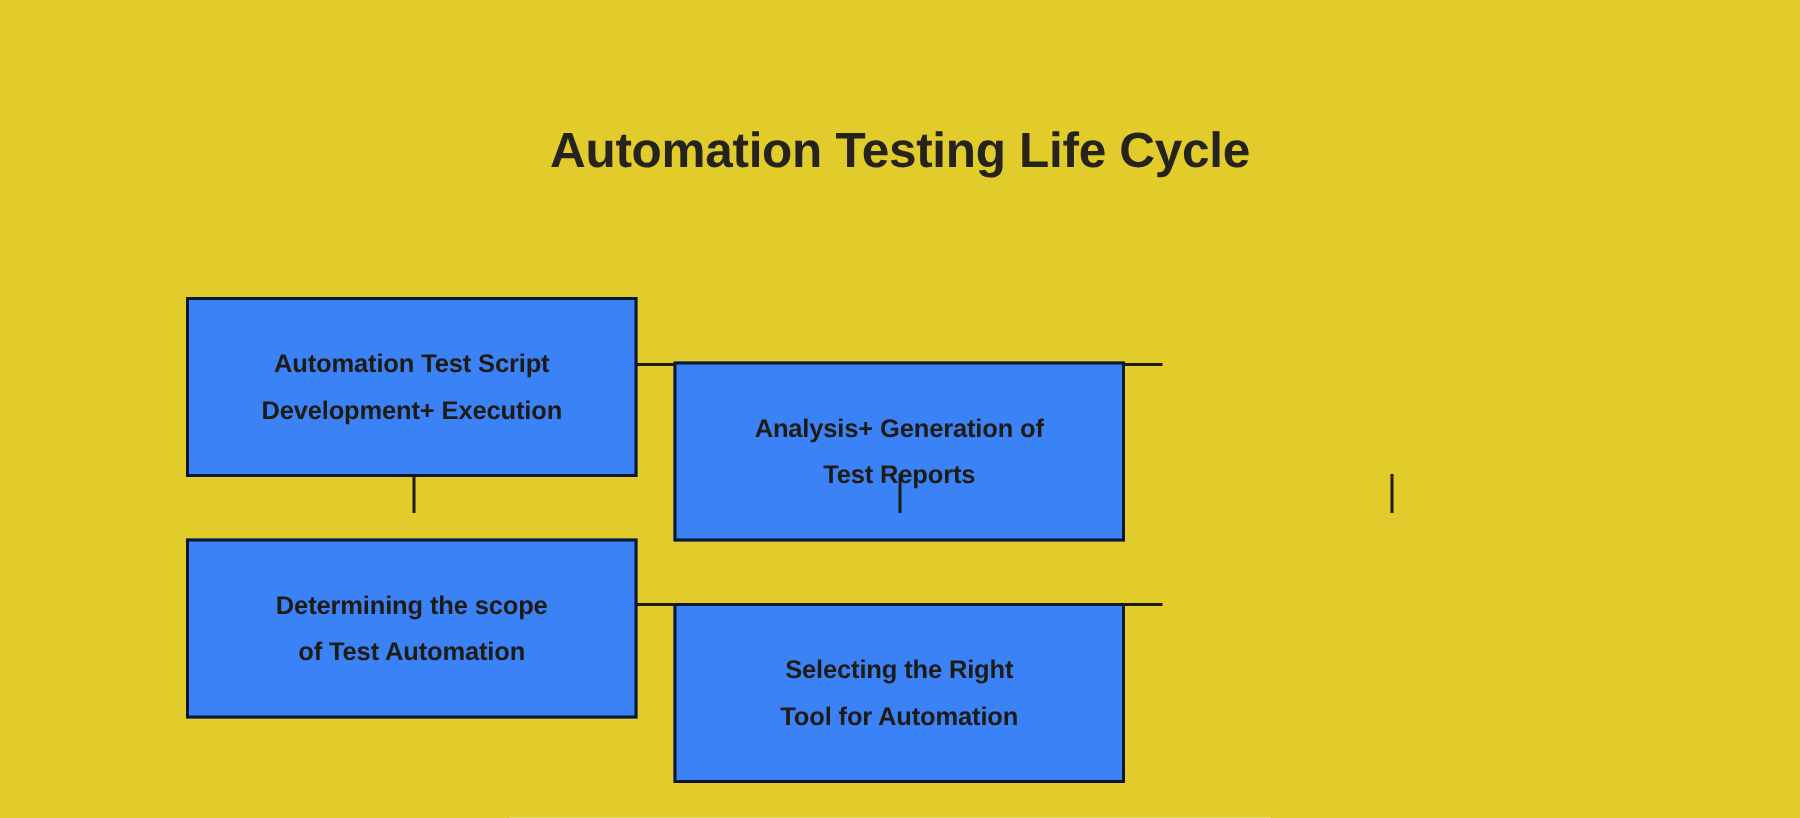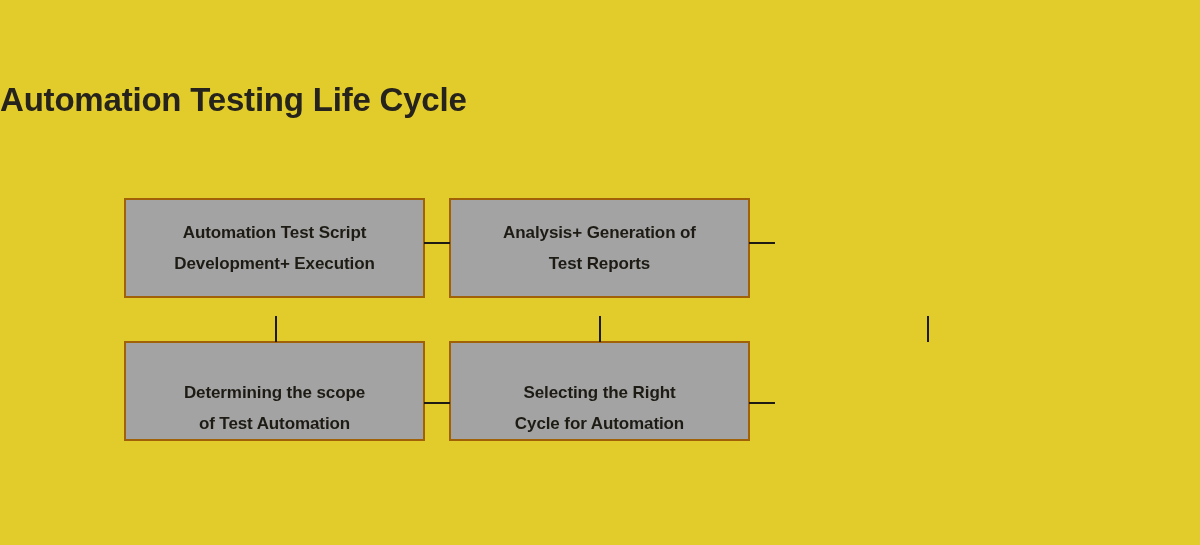--- a/index.html
+++ b/index.html
@@ -17,52 +17,53 @@
     width: 1200px;
     height: 545px;
     background: #e2cc2c;
     overflow: hidden;
   }
   #page-title {
     position: absolute;
     left: 0;
     top: 78px;
     width: 1200px;
+    text-align: center;
     font-size: 33px;
     font-weight: bold;
     letter-spacing: -0.2px;
     color: #26231c;
     line-height: 44px;
   }
   .stage {
     position: absolute;
     box-sizing: border-box;
     width: 301px;
-    height: 100px;
-    background: #a3a3a3;
-    border: 2px solid #a16207;
+    height: 120px;
+    background: #3b82f6;
+    border: 2px solid #0f172a;
     display: flex;
     align-items: center;
     justify-content: center;
     text-align: center;
   }
   .stage-label {
     font-size: 17px;
     font-weight: bold;
     color: #1d1b14;
     line-height: 31px;
     letter-spacing: -0.1px;
     padding: 0 10px;
     white-space: pre-line;
   }
   
   .r1 { top: 198px; }
-  .r2 { top: 341px; align-items: flex-end; }
+  .r2 { top: 359px; }
   .c1 { left: 124px; }
-  .c2 { left: 449px; }
+  .c2 { left: 449px; margin-top: 43px; }
   .c3 { left: 774px; }
 
   .connector {
     position: absolute;
     background: #1d1b14;
   }
   .conn-h {
     height: 2px;
     width: 26px;
   }
@@ -93,21 +94,21 @@
     <span class="stage-label">Analysis+ Generation of
 Test Reports</span>
   </div>
 
   <div class="stage r2 c1">
     <span class="stage-label">Determining the scope
 of Test Automation</span>
   </div>
   <div class="stage r2 c2">
     <span class="stage-label">Selecting the Right
-Cycle for Automation</span>
+Tool for Automation</span>
   </div>
 
   <div class="connector conn-h ch-r1-12"></div>
   <div class="connector conn-h ch-r1-23"></div>
   <div class="connector conn-h ch-r2-45"></div>
   <div class="connector conn-h ch-r2-56"></div>
   <div class="connector conn-v cv-14"></div>
   <div class="connector conn-v cv-25"></div>
   <div class="connector conn-v cv-36"></div>
 

